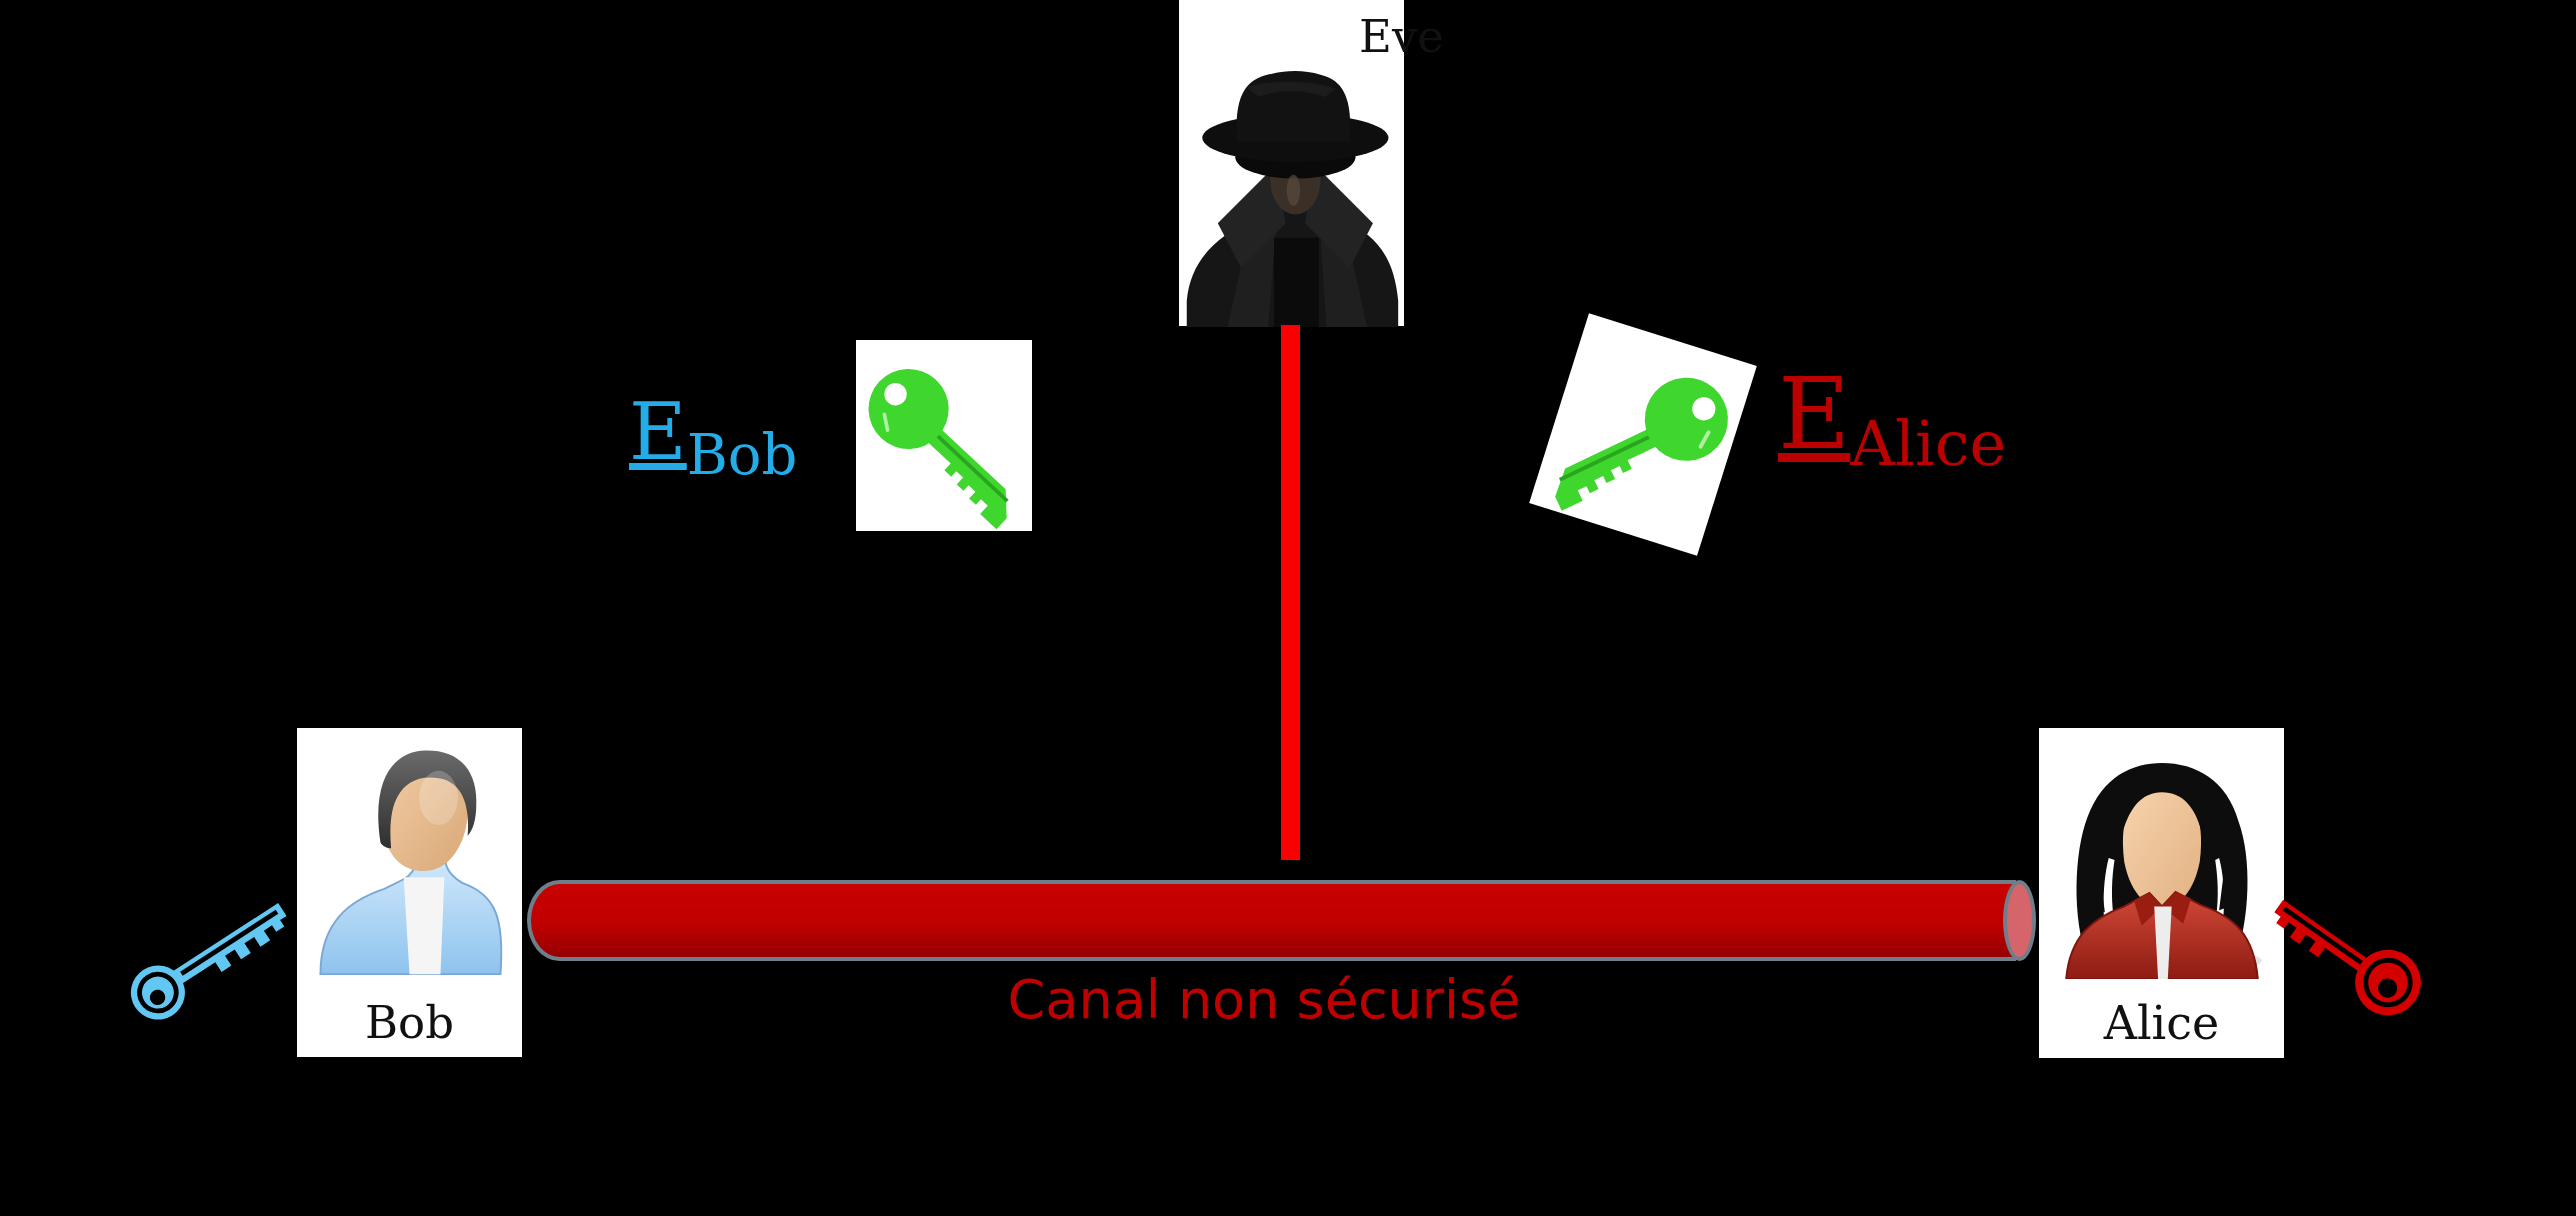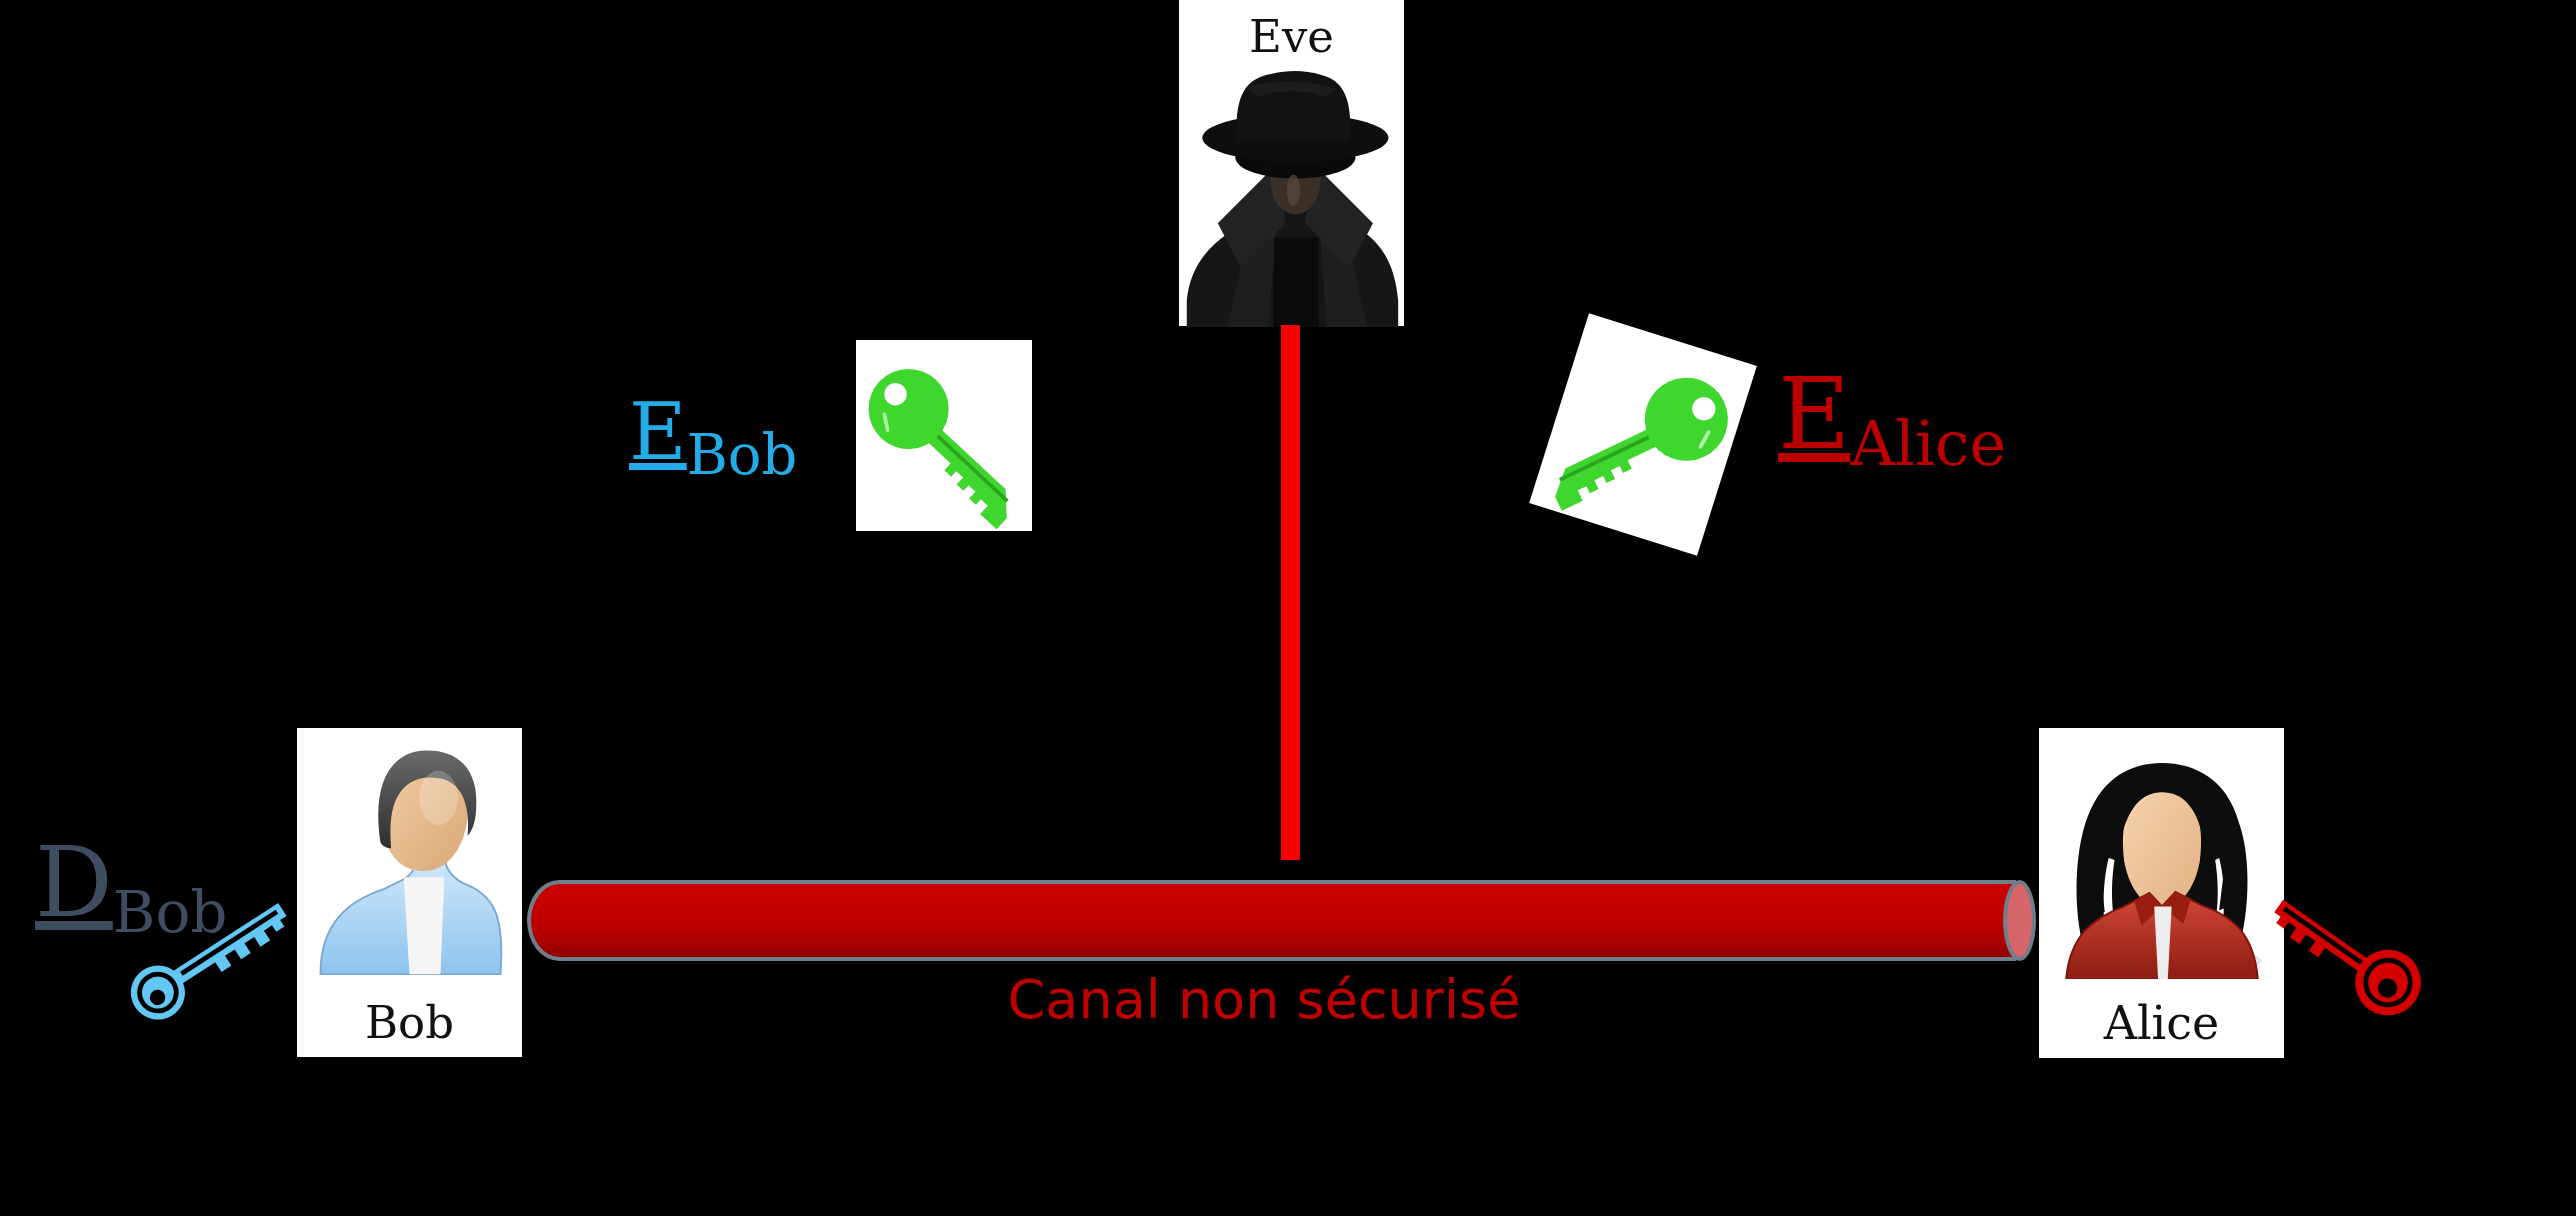--- a/index.html
+++ b/index.html
@@ -6,22 +6,22 @@
   #canvas{
     position:relative;width:2576px;height:1216px;overflow:hidden;
     background:var(--background,#000);
     font-family:"DejaVu Serif","Liberation Serif",serif;
   }
   .card{position:absolute;background:var(--card,#fff);}
   .abs{position:absolute;}
 
   
   #eve-card{left:1179px;top:0;width:225px;height:326px;}
-  .eve-name{position:absolute;top:11.6px;left:0;width:100%;text-align:center;
-    font-size:45px;line-height:1.1;color:var(--name-text,#111);}
+  .eve-name{position:absolute;top:11.6px;left:0;width:100%;text-align:right;
+    font-size:45px;line-height:1.1;color:var(--name-text,#111);padding-left:40px;}
   #spy-svg{position:absolute;left:0;top:68px;width:225px;height:259px;}
 
   
   #tap-line{left:1281px;top:325px;width:19.4px;height:535px;background:var(--tap-line,#fa0000);}
 
   
   #ebob-card{left:856px;top:340px;width:176px;height:191px;}
   #ealice-card{left:1555px;top:335px;width:176px;height:199px;transform:rotate(17.5deg);}
   .greenkey-svg{position:absolute;left:0;top:0;width:100%;height:100%;}
   .mirrored{transform:scaleX(-1);}
@@ -169,23 +169,20 @@
       <path d="M88,130 C82,80 96,58 127,56 C158,58 172,80 166,130 C160,160 146,176 127,178 C108,176 94,160 88,130 Z" fill="url(#aliceFace)"></path>
       <path d="M84,108 C84,56 104,40 127,40 C150,40 170,58 170,106 C162,72 148,58 127,58 C106,58 92,74 84,108 Z" fill="#0d0d0d"></path>
       <path d="M28,251 C32,206 56,188 88,176 L114,162 L127,176 L141,161 L168,175 C202,187 222,206 226,251 Z" fill="url(#aliceJacket)" stroke="#7c150d" stroke-width="2"></path>
       <polygon points="114,162 127,176 106,196 98,170" fill="#9a1d12"></polygon>
       <polygon points="141,161 127,176 149,194 157,168" fill="#9a1d12"></polygon>
       <polygon points="119,176 137,176 133,251 123,251" fill="#ededed"></polygon>
     </svg>
     <div class="person-name">Alice</div>
   </div>
 
-  <div class="keylabel" id="label-dbob">
-    <span class="main">D</span><span class="sub">Bob</span>
-  </div>
   <svg class="abs" id="dbob-key" viewBox="0 0 180 145">
     <g transform="rotate(-33 35 100)">
       <path d="M58,90 L190,90 L190,106 L182,106 L182,114 L172,114 L172,106 L162,106 L162,118 L150,118 L150,106 L138,106 L138,118 L126,118 L126,106 L114,106 L114,118 L102,118 L102,106 L58,106 Z" fill="var(--cyan-key)"></path>
       <line x1="66" y1="97" x2="184" y2="97" stroke="#000000" stroke-width="5"></line>
       <circle cx="35" cy="100" r="28" fill="var(--cyan-key)"></circle>
       <circle cx="35" cy="100" r="19" fill="none" stroke="#000000" stroke-width="5"></circle>
       <circle cx="32" cy="104" r="8" fill="#000000"></circle>
     </g>
   </svg>
 

